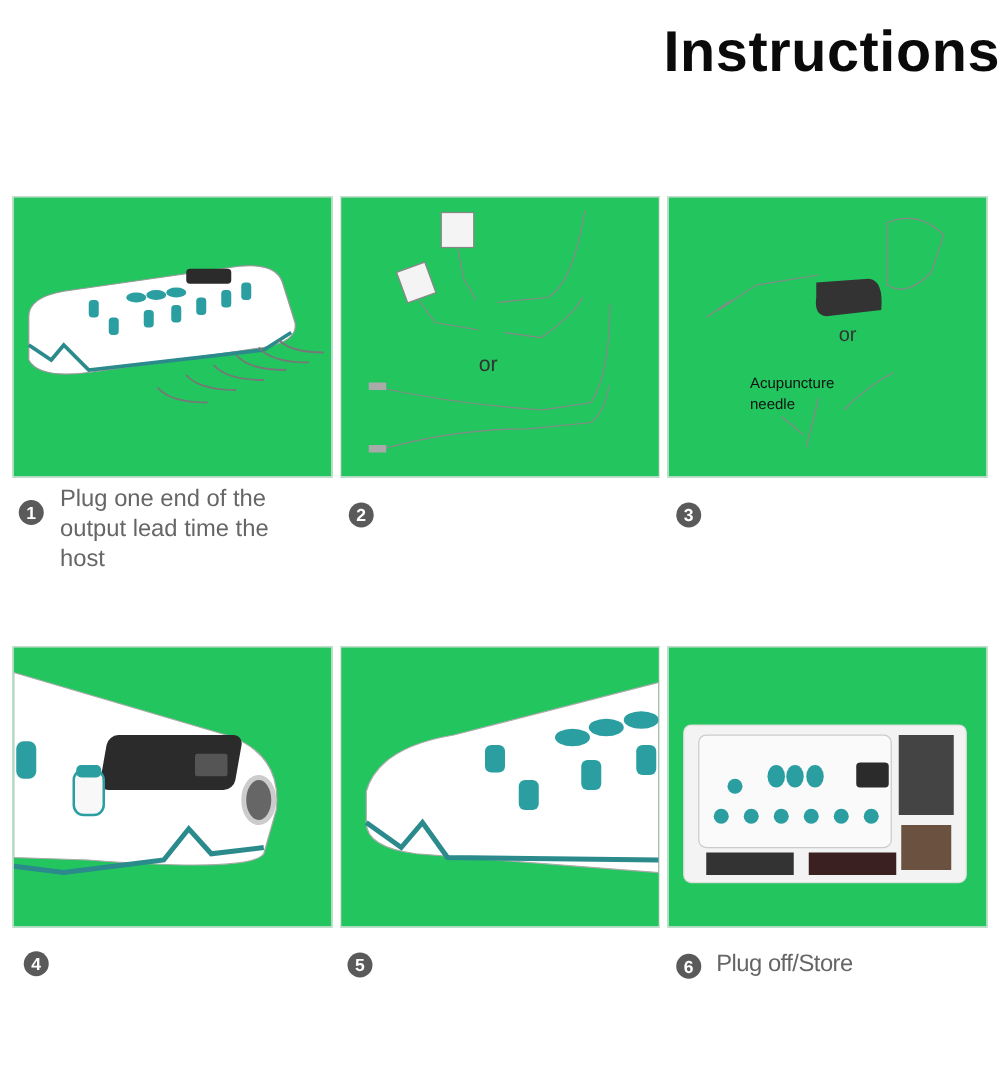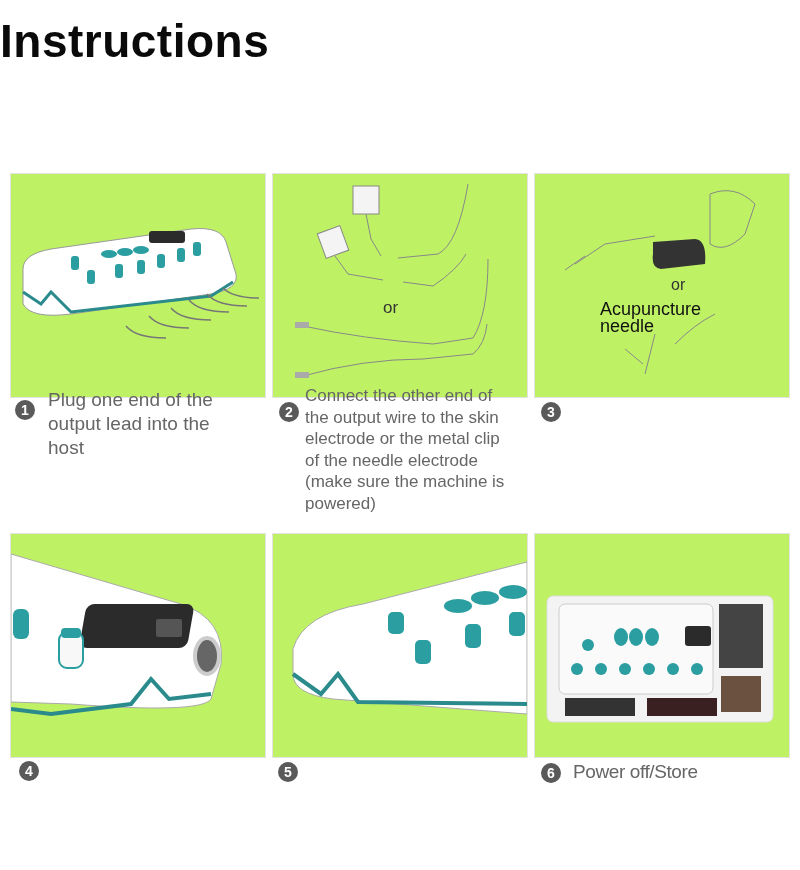--- a/index.html
+++ b/index.html
@@ -1,18 +1,18 @@
 <!DOCTYPE html>
 <html><head>
 <meta charset="utf-8">
 <style>
   html, body { margin: 0; padding: 0; background: #ffffff; }
   body { width: 800px; height: 870px; position: relative; overflow: hidden; font-family: "Liberation Sans", sans-serif; }
-  .title { position: absolute; left: 0; top: 14px; width: 800px; text-align: left; font-size: 46px; font-weight: bold; color: #0a0a0a; letter-spacing: 0.5px; }
-  .panel { position: absolute; width: 254px; height: 223px; border: 1.5px solid #e2e2e2; background: #bef264; overflow: hidden; margin-top: 16px; }
+  .title { position: absolute; left: 0; top: 14px; width: 800px; text-align: right; font-size: 46px; font-weight: bold; color: #0a0a0a; letter-spacing: 0.5px; }
+  .panel { position: absolute; width: 254px; height: 223px; border: 1.5px solid #e2e2e2; background: #22c55e; overflow: hidden; }
   .panel svg { position: absolute; left: 0; top: 0; }
   .step { position: absolute; display: flex; align-items: flex-start; }
   .badge { flex: 0 0 auto; width: 20px; height: 20px; border-radius: 50%; background: #5a5a5a; color: #fff; font-size: 14px; font-weight: bold; display: flex; align-items: center; justify-content: center; }
   .step-text { color: #666; white-space: pre-line; }
   .t-lg { font-size: 19px; line-height: 24px; }
   .t-md { font-size: 17px; line-height: 21.5px; }
   .t-sm { font-size: 14.5px; line-height: 18px; }
   .t-nar { font-size: 19px; line-height: 24px; letter-spacing: -0.4px; }
   .lbl { position: absolute; color: #333; }
 </style>
@@ -75,38 +75,32 @@
       <path d="M175 20 Q200 10 220 30 L210 60 Q190 80 175 70 Z"></path>
       <path d="M40 90 L70 70 L120 62"></path>
         <path d="M30 96 L50 82"></path>
       <path d="M110 200 L120 160"></path>
         <path d="M90 175 L108 190"></path>
         <path d="M140 170 Q160 150 180 140"></path>
     </g>
     <path d="M118 68 L160 65 Q172 66 170 90 L126 95 Q116 94 118 80 Z" fill="#333"></path>
   </svg>
   <div class="lbl" style="left:136px; top:102px; font-size:16px;">or</div>
-  <div class="lbl" style="left:65px; top:127px; font-size:18px; line-height:17px; white-space:pre-line; color:#111;">Acupuncture
+  <div class="lbl" style="left:65px; top:140px; font-size:12px; line-height:17px; white-space:pre-line; color:#111;">Acupuncture
 needle</div>
 </div>
 
 <div class="step" style="left:15px; top:388px;">
   <div class="badge" style="margin-top:12px;">1</div>
   <div class="step-text t-lg" style="margin-left:13px;">Plug one end of the
-output lead into the
+output lead time the
 host</div>
 </div>
 <div class="step" style="left:279px; top:385px;">
   <div class="badge" style="margin-top:17px;">2</div>
-  <div class="step-text t-md" style="margin-left:6px;">Connect the other end of
-the output wire to the skin
-electrode or the metal clip
-of the needle electrode
-(make sure the machine is
-powered)</div>
 </div>
 <div class="step" style="left:541px; top:386px;">
   <div class="badge" style="margin-top:16px;">3</div>
 </div>
 
 <div class="panel" style="left:10px; top:517px;">
   <svg width="254" height="223" viewBox="0 0 254 223">
     <path d="M0 20 L170 70 Q215 85 210 130 L200 165 Q190 180 60 170 L0 168 Z" fill="#fff" stroke="#aaa"></path>
     <path d="M0 175 L40 180 L120 170 L140 145 L158 165 L200 160" fill="none" stroke="#2a8a8c" stroke-width="4"></path>
     <rect x="88" y="70" width="108" height="44" rx="8" fill="#2b2b2b" transform="skewX(-10)"></rect>
@@ -159,14 +153,14 @@
 </div>
 
 <div class="step" style="left:19px; top:757px;">
   <div class="badge" style="margin-top:4px;">4</div>
 </div>
 <div class="step" style="left:278px; top:755px;">
   <div class="badge" style="margin-top:7px;">5</div>
 </div>
 <div class="step" style="left:541px; top:760px;">
   <div class="badge" style="margin-top:3px;">6</div>
-  <div class="step-text t-nar" style="margin-left:12px;">Power off/Store</div>
+  <div class="step-text t-nar" style="margin-left:12px;">Plug off/Store</div>
 </div>
 
 </body></html>

